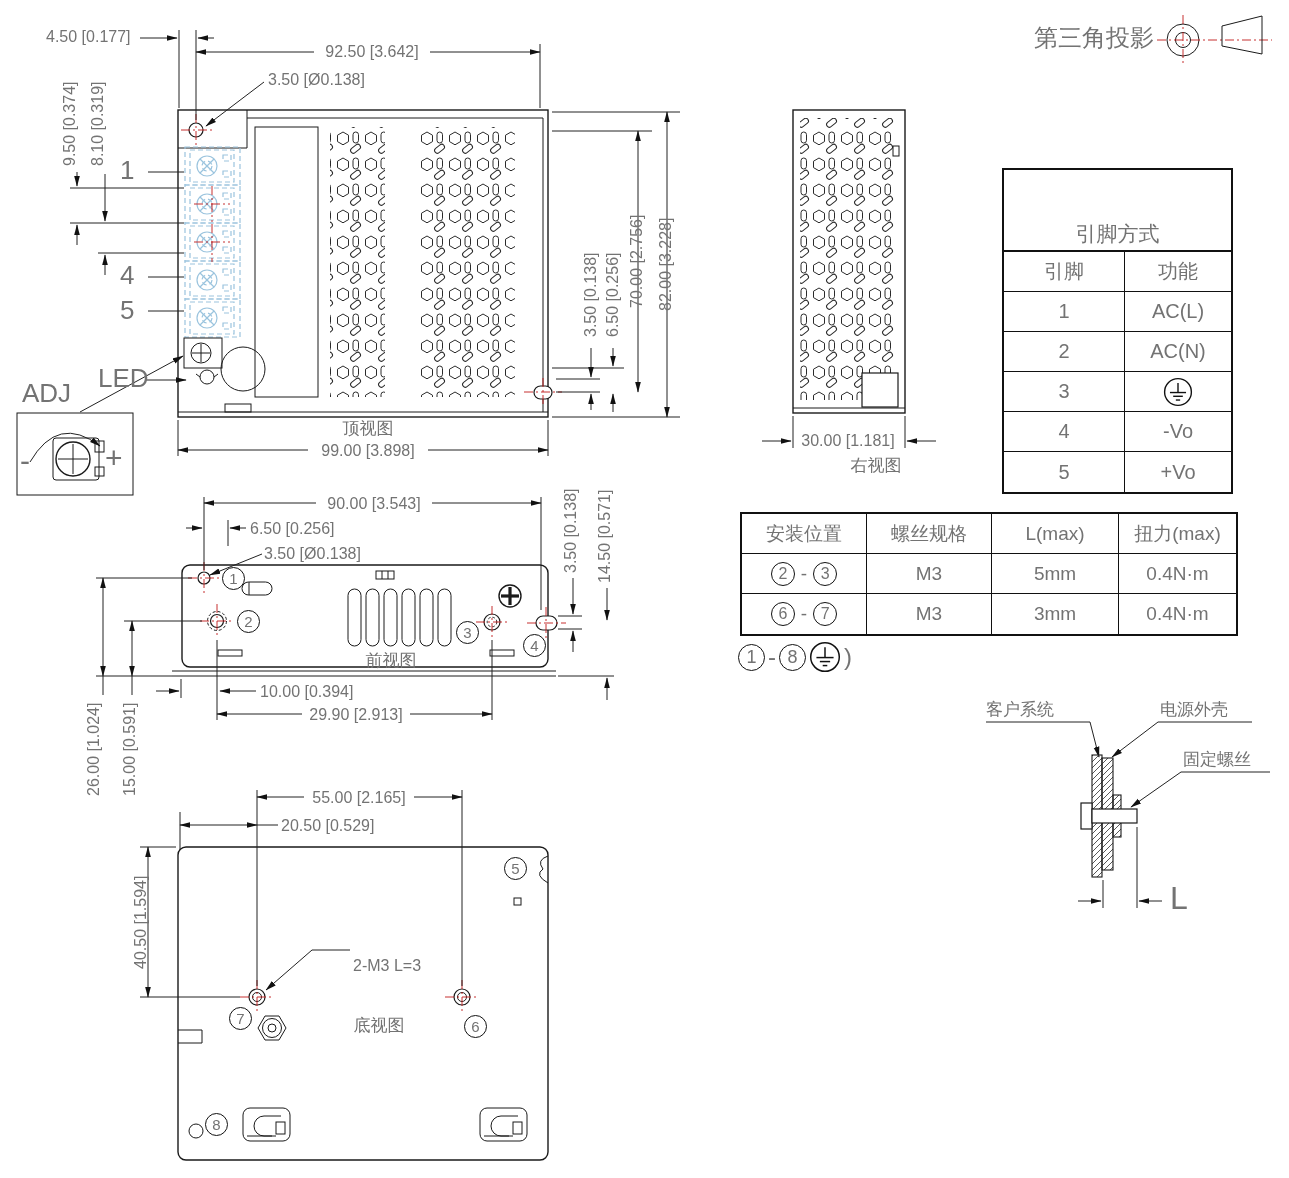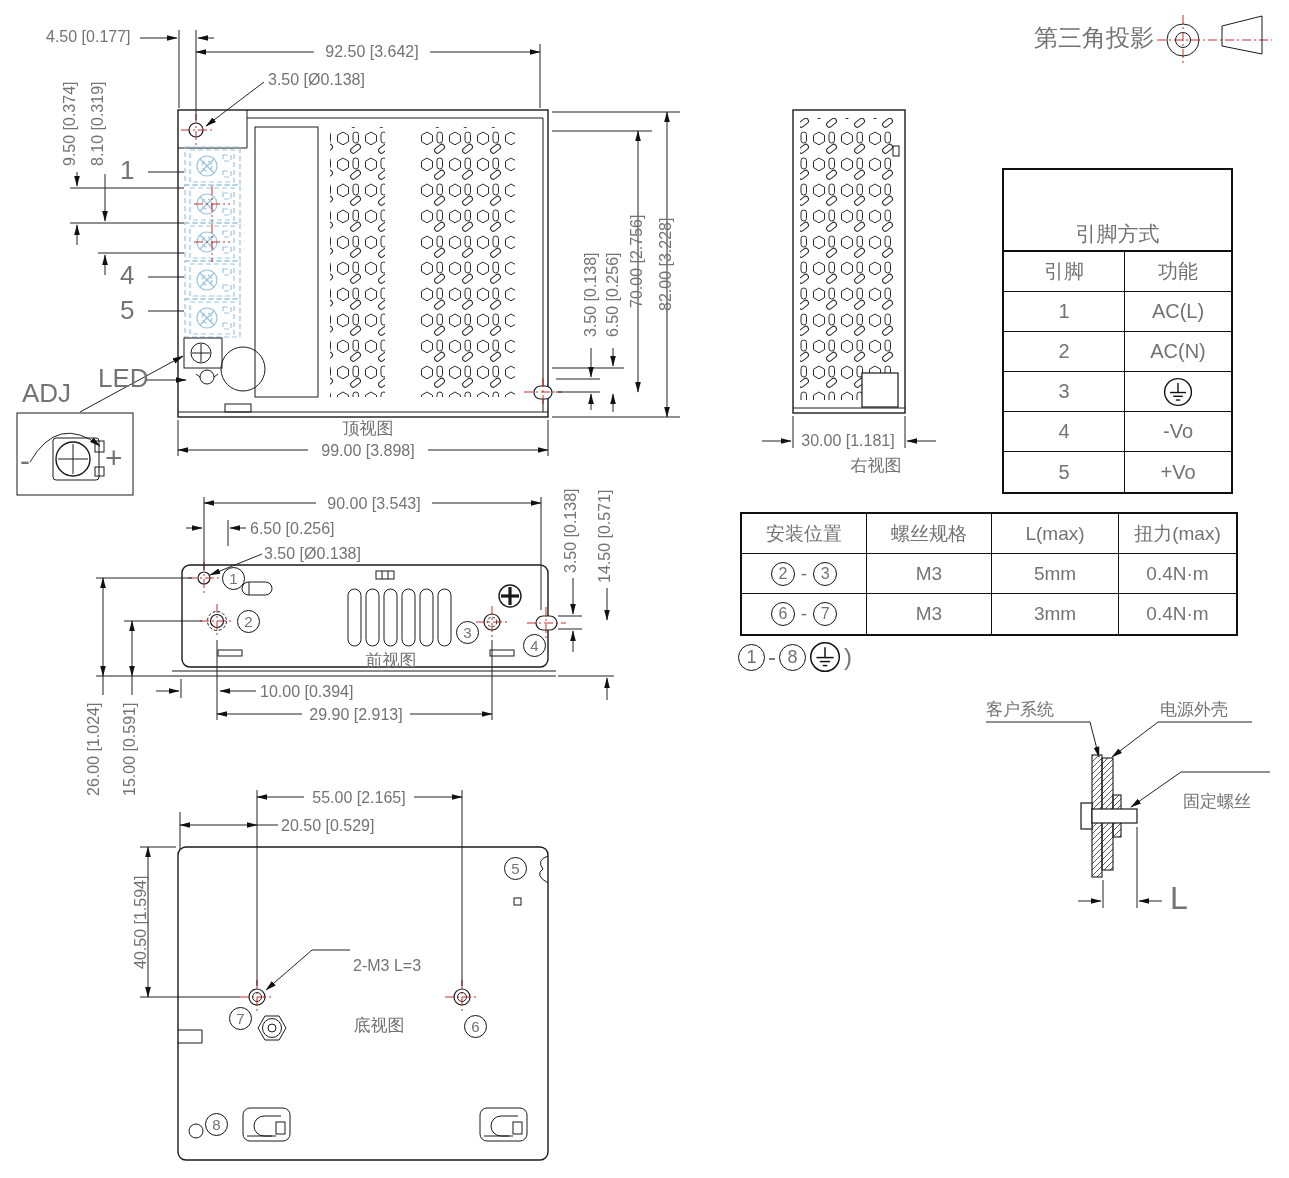--- a/index.html
+++ b/index.html
@@ -352,21 +352,21 @@
 <div class="lbl vtext" style="left:132px; top:870px; height:104px;">40.50 [1.594]</div>
 <div class="lbl" style="left:353px; top:941px;margin-top:16px;">2-M3 L=3</div>
 <div class="lbl ctr cn" style="left:349px; top:1016px; width:60px;">底视图</div>
 <div class="cnum" style="left:504px; top:857px;">5</div>
 <div class="cnum" style="left:464px; top:1015px;">6</div>
 <div class="cnum" style="left:229px; top:1007px;">7</div>
 <div class="cnum" style="left:205px; top:1113px;">8</div>
 
 <div class="lbl cn" style="left:986px; top:700px;">客户系统</div>
 <div class="lbl cn" style="left:1160px; top:700px;">电源外壳</div>
-<div class="lbl cn" style="left:1183px; top:792px;">固定螺丝</div>
+<div class="lbl cn" style="left:1183px; top:750px;">固定螺丝</div>
 <div class="lbl" style="left:1170px; top:880px; font-size:32px;">L</div>
 
 <div class="ptable">
   <div class="pt-title">引脚方式</div>
   <div class="pt-row">
     <div class="pt-c1">引脚</div>
     <div class="pt-c2">功能</div>
   </div>
   <div class="pt-row">
     <div class="pt-c1">1</div>

